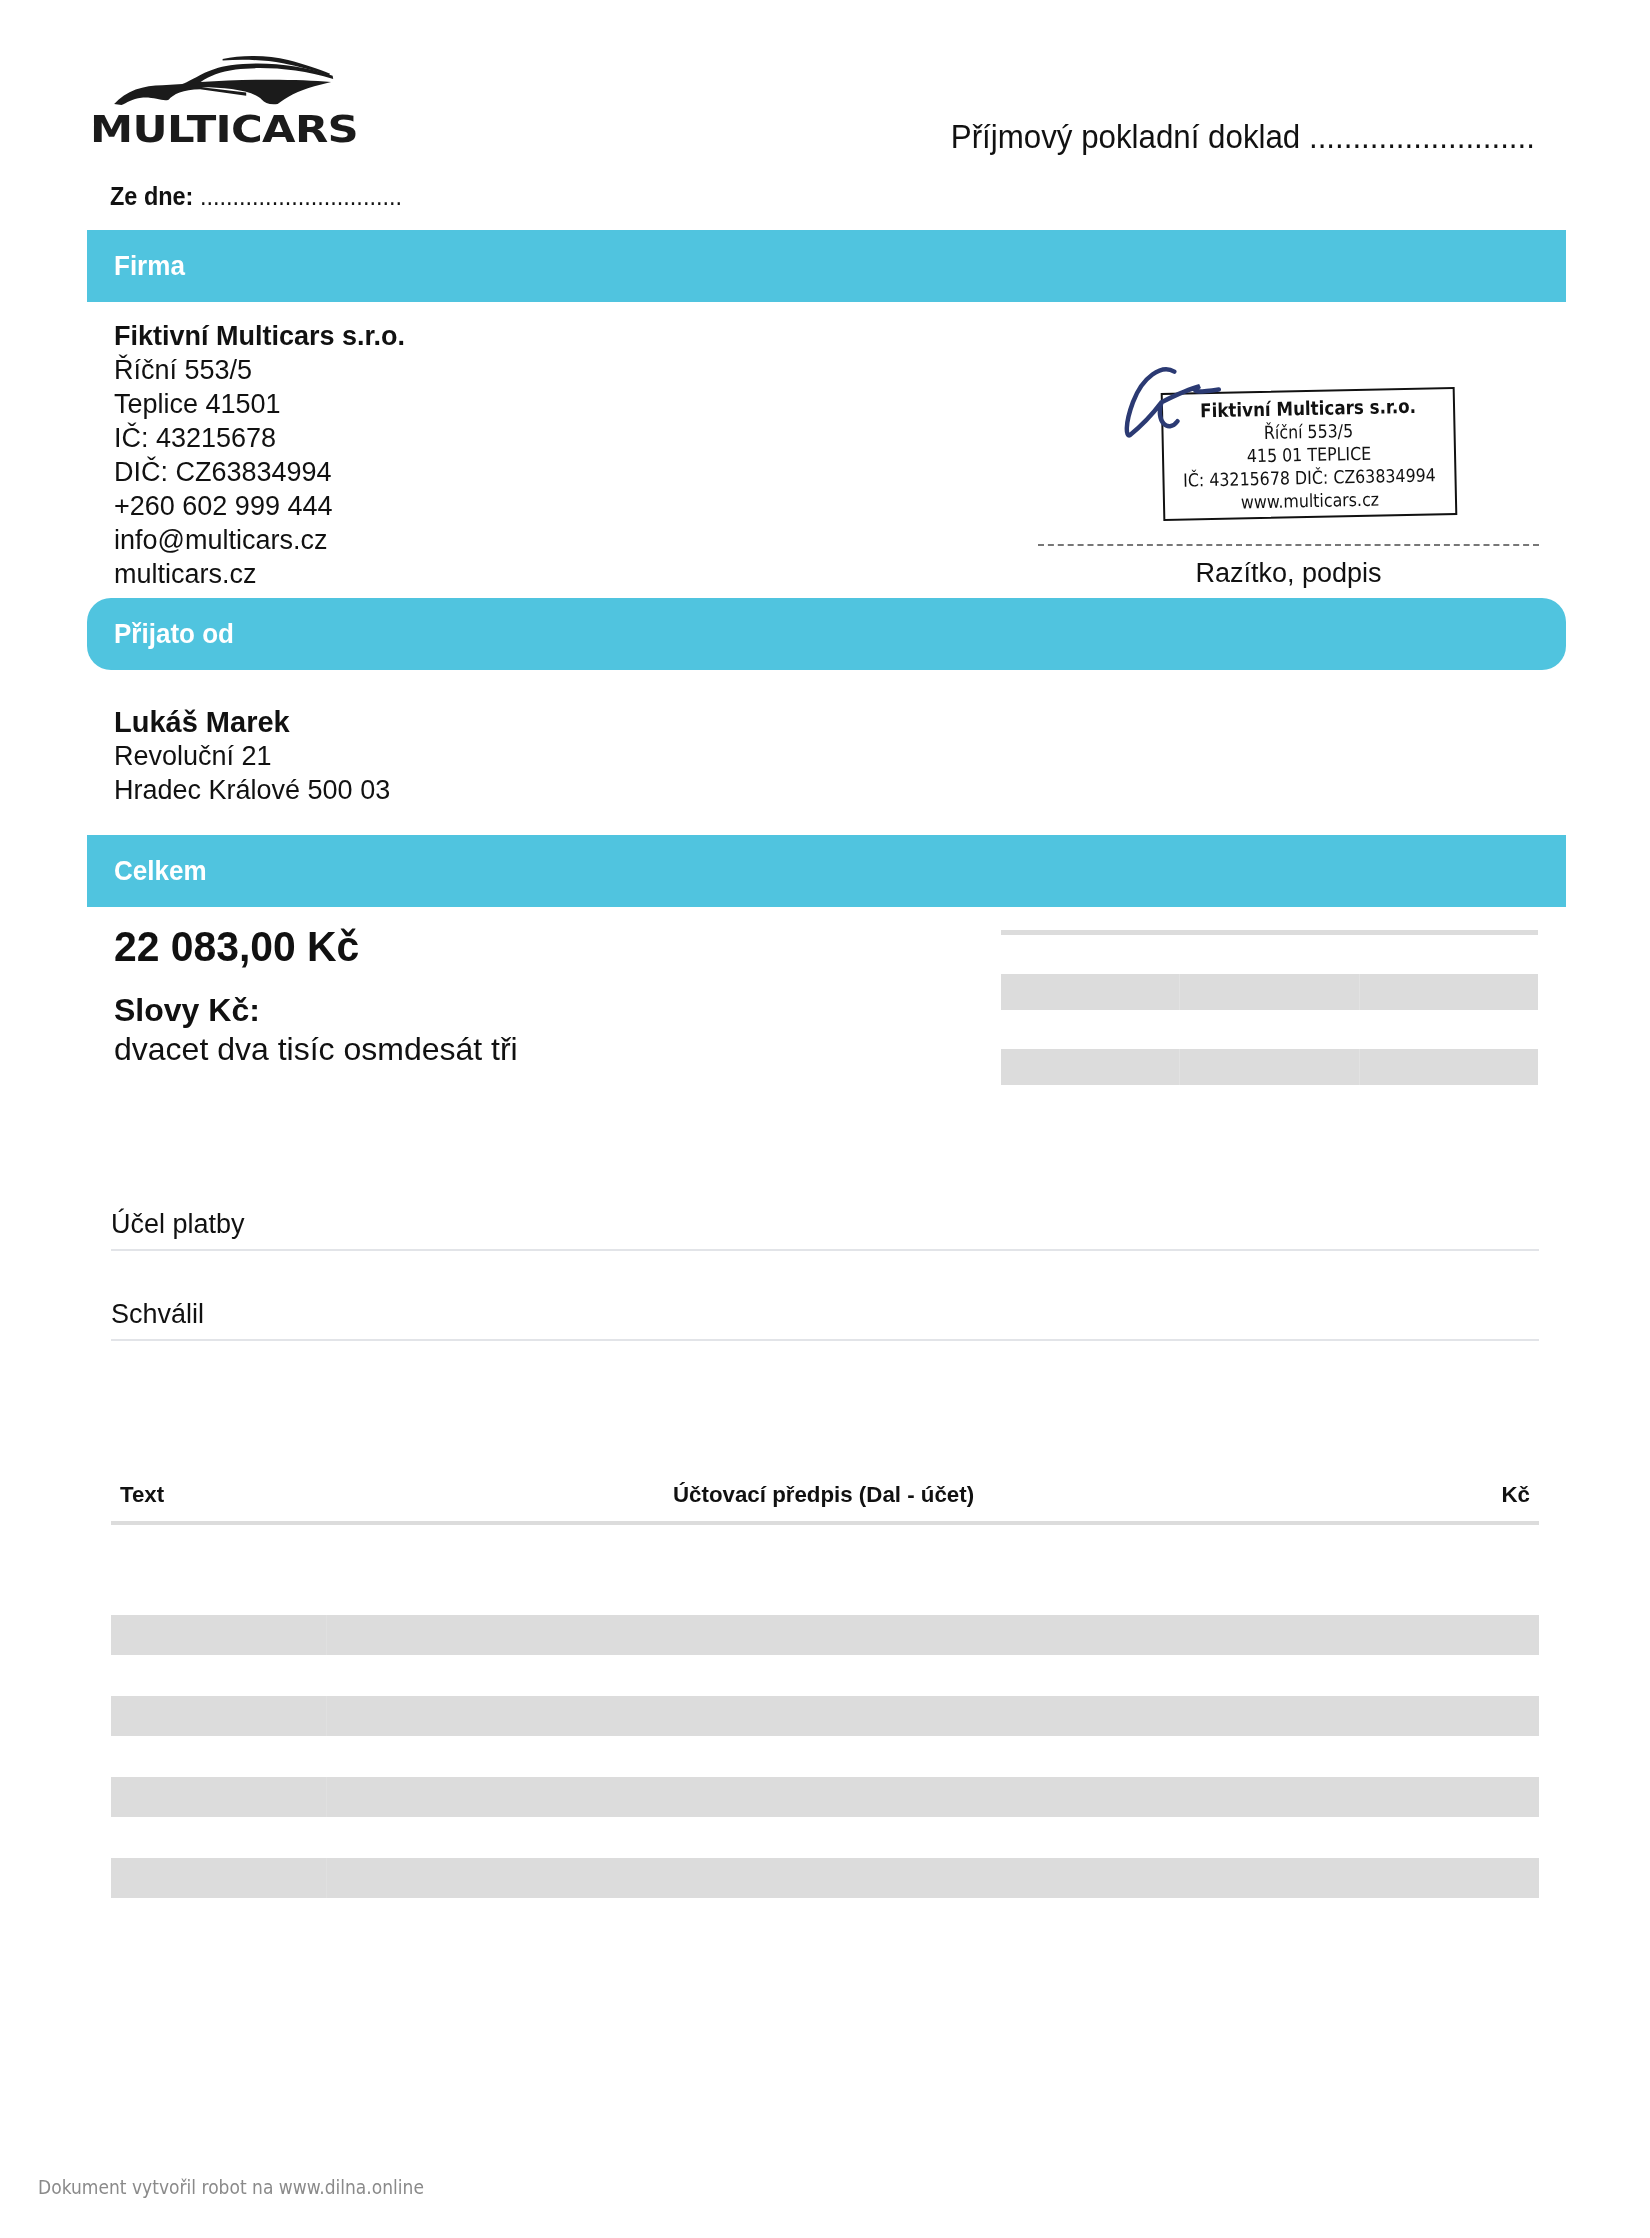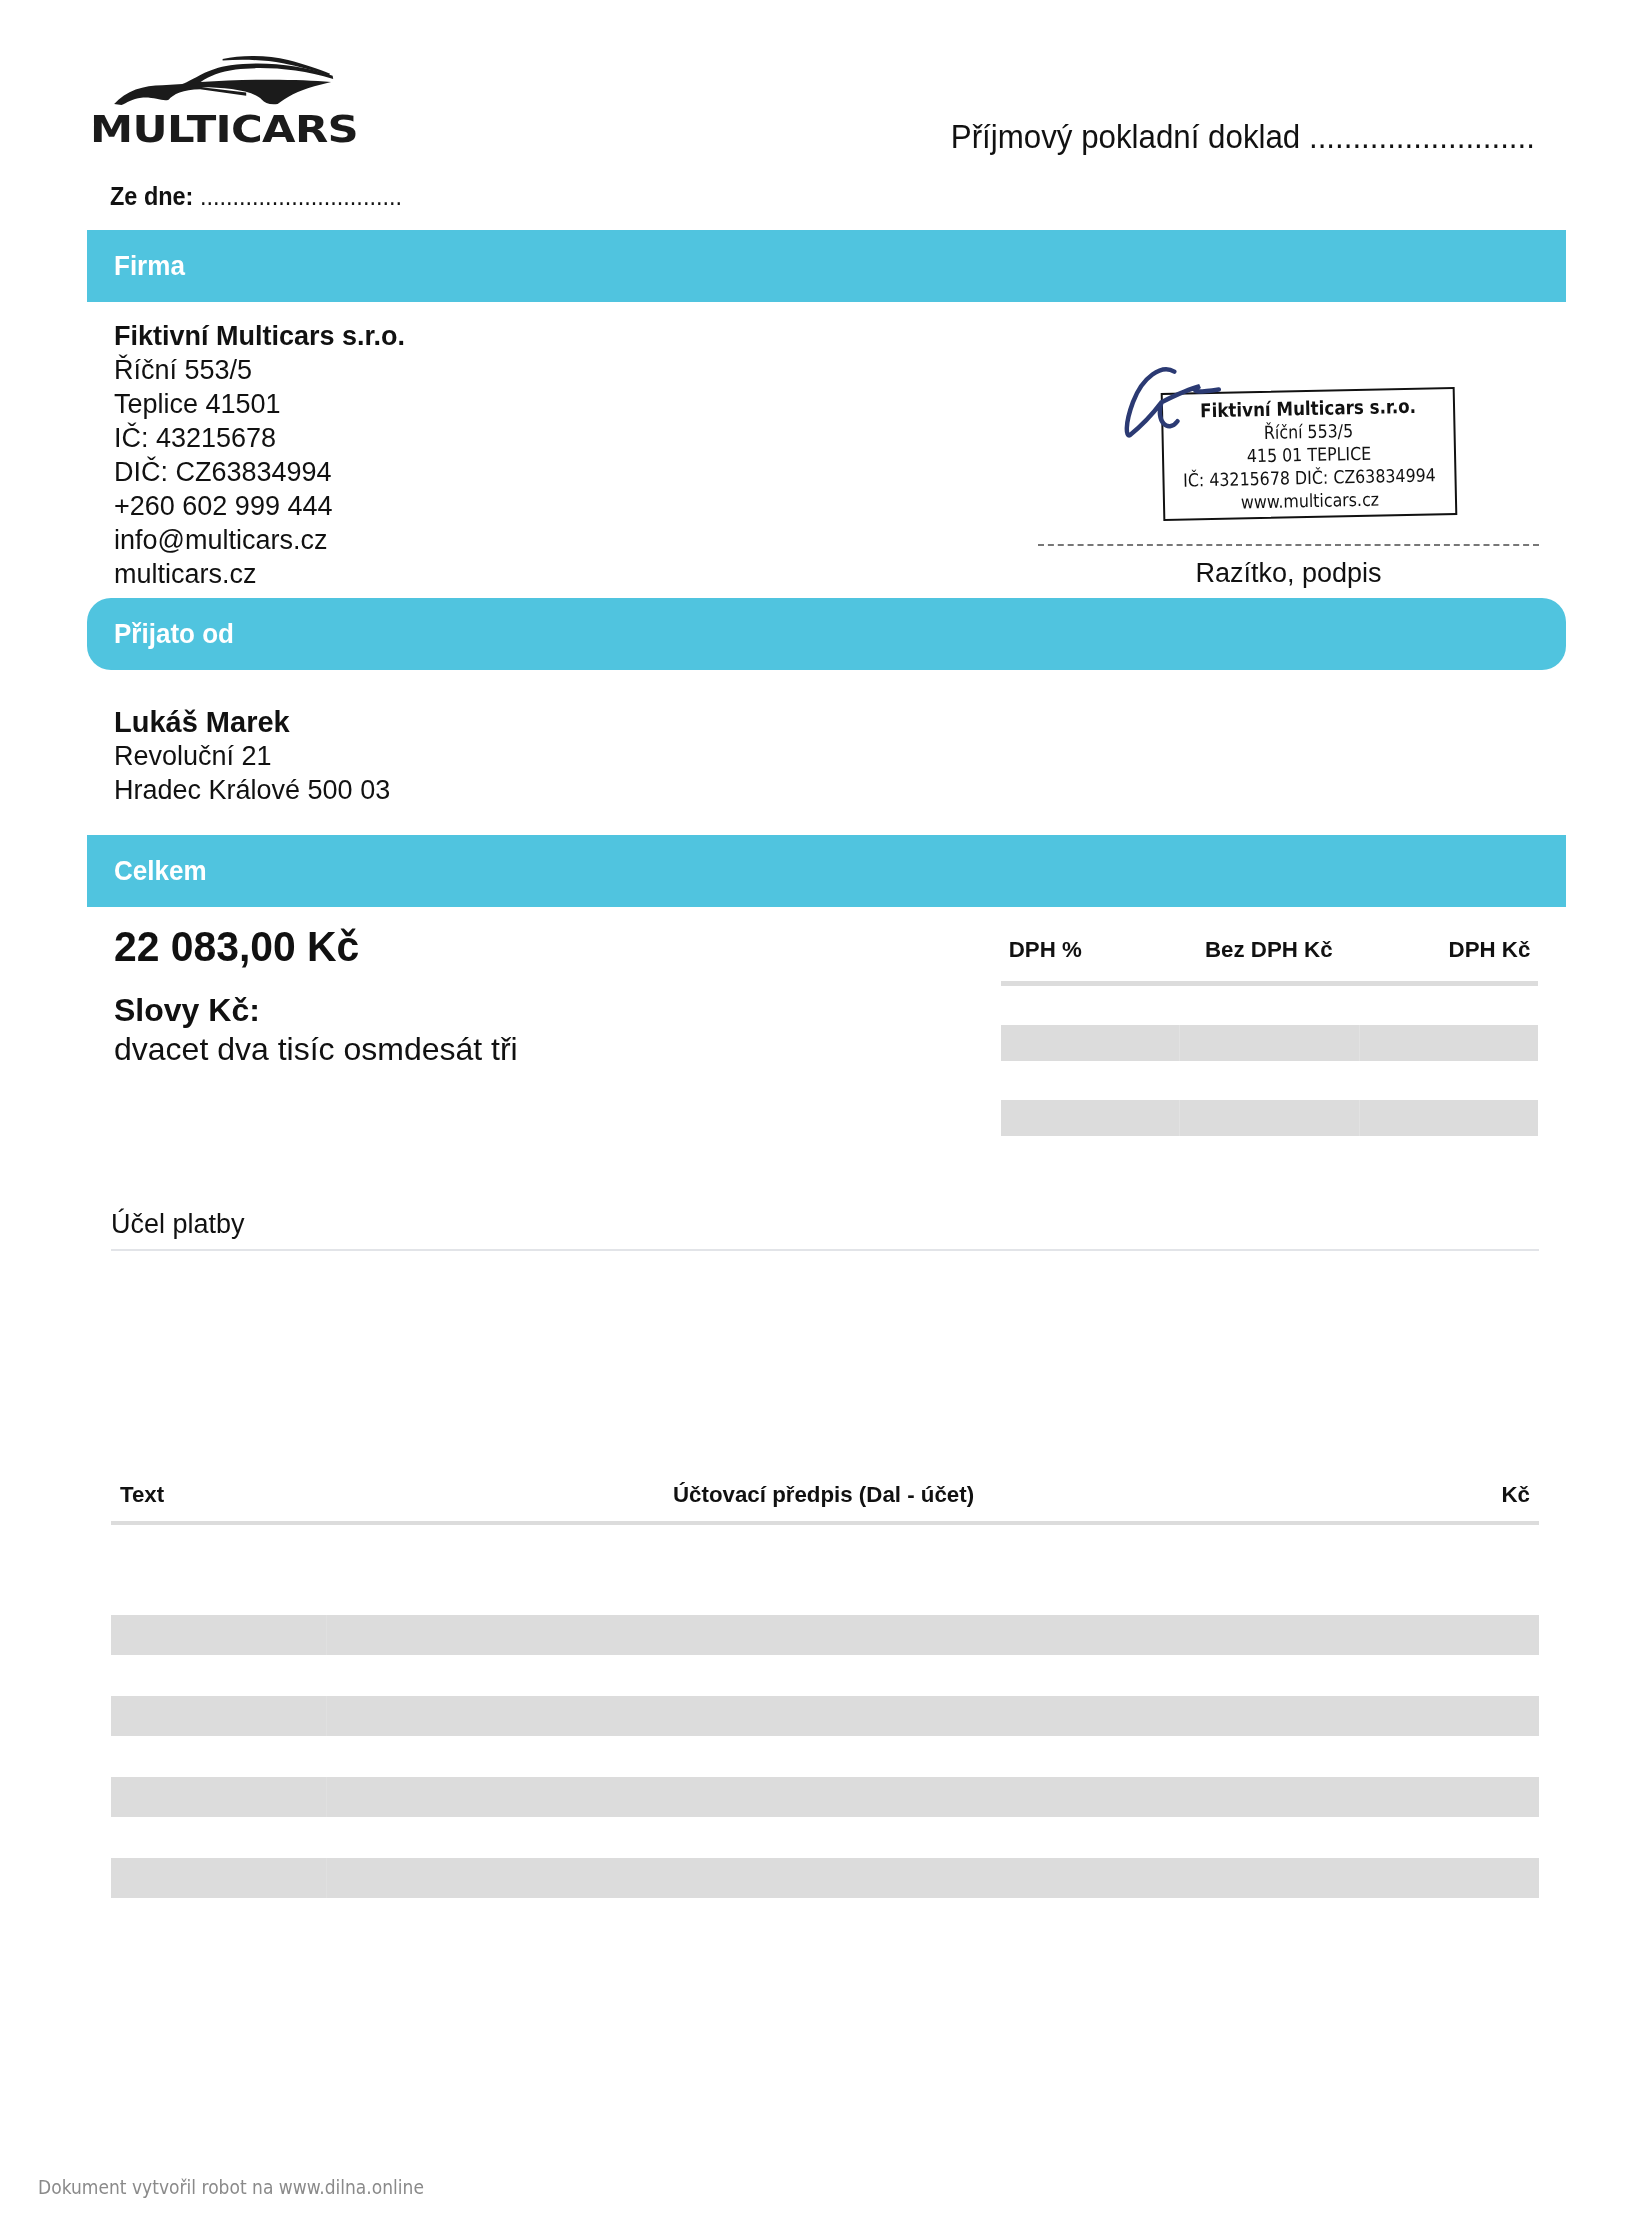--- a/index.html
+++ b/index.html
@@ -138,41 +138,39 @@
 
 <div class="abs bar" id="bar-celkem">
   <span>Celkem</span>
 </div>
 
 <div class="abs total-amount">22 083,00 Kč</div>
 <div class="abs words-label">Slovy Kč:</div>
 <div class="abs words-value">dvacet dva tisíc osmdesát tři</div>
 
 <div class="abs vat-table">
-  <div class="vat-head">
-    <span class="c1">DPH %</span>
-    <span class="c2">Bez DPH Kč</span>
-    <span class="c3">DPH Kč</span>
-  </div>
   <div class="vat-rule"></div>
   <div class="vat-row">
     <div></div>
     <div></div>
     <div></div>
   </div>
   <div class="vat-row">
     <div></div>
     <div></div>
     <div></div>
   </div>
 </div>
 
 <div class="abs sign-rows">
   <div class="sign-row">
     <span>Účel platby</span>
+  </div>
+  <div class="sign-row">
+    <span>Schválil</span>
   </div>
 </div>
 
 <div class="abs acc-table">
   <div class="acc-head">
     <span class="c1">Text</span>
     <span class="c2">Účtovací předpis (Dal - účet)</span>
     <span class="c3">Kč</span>
   </div>
   <div class="acc-rule"></div>

